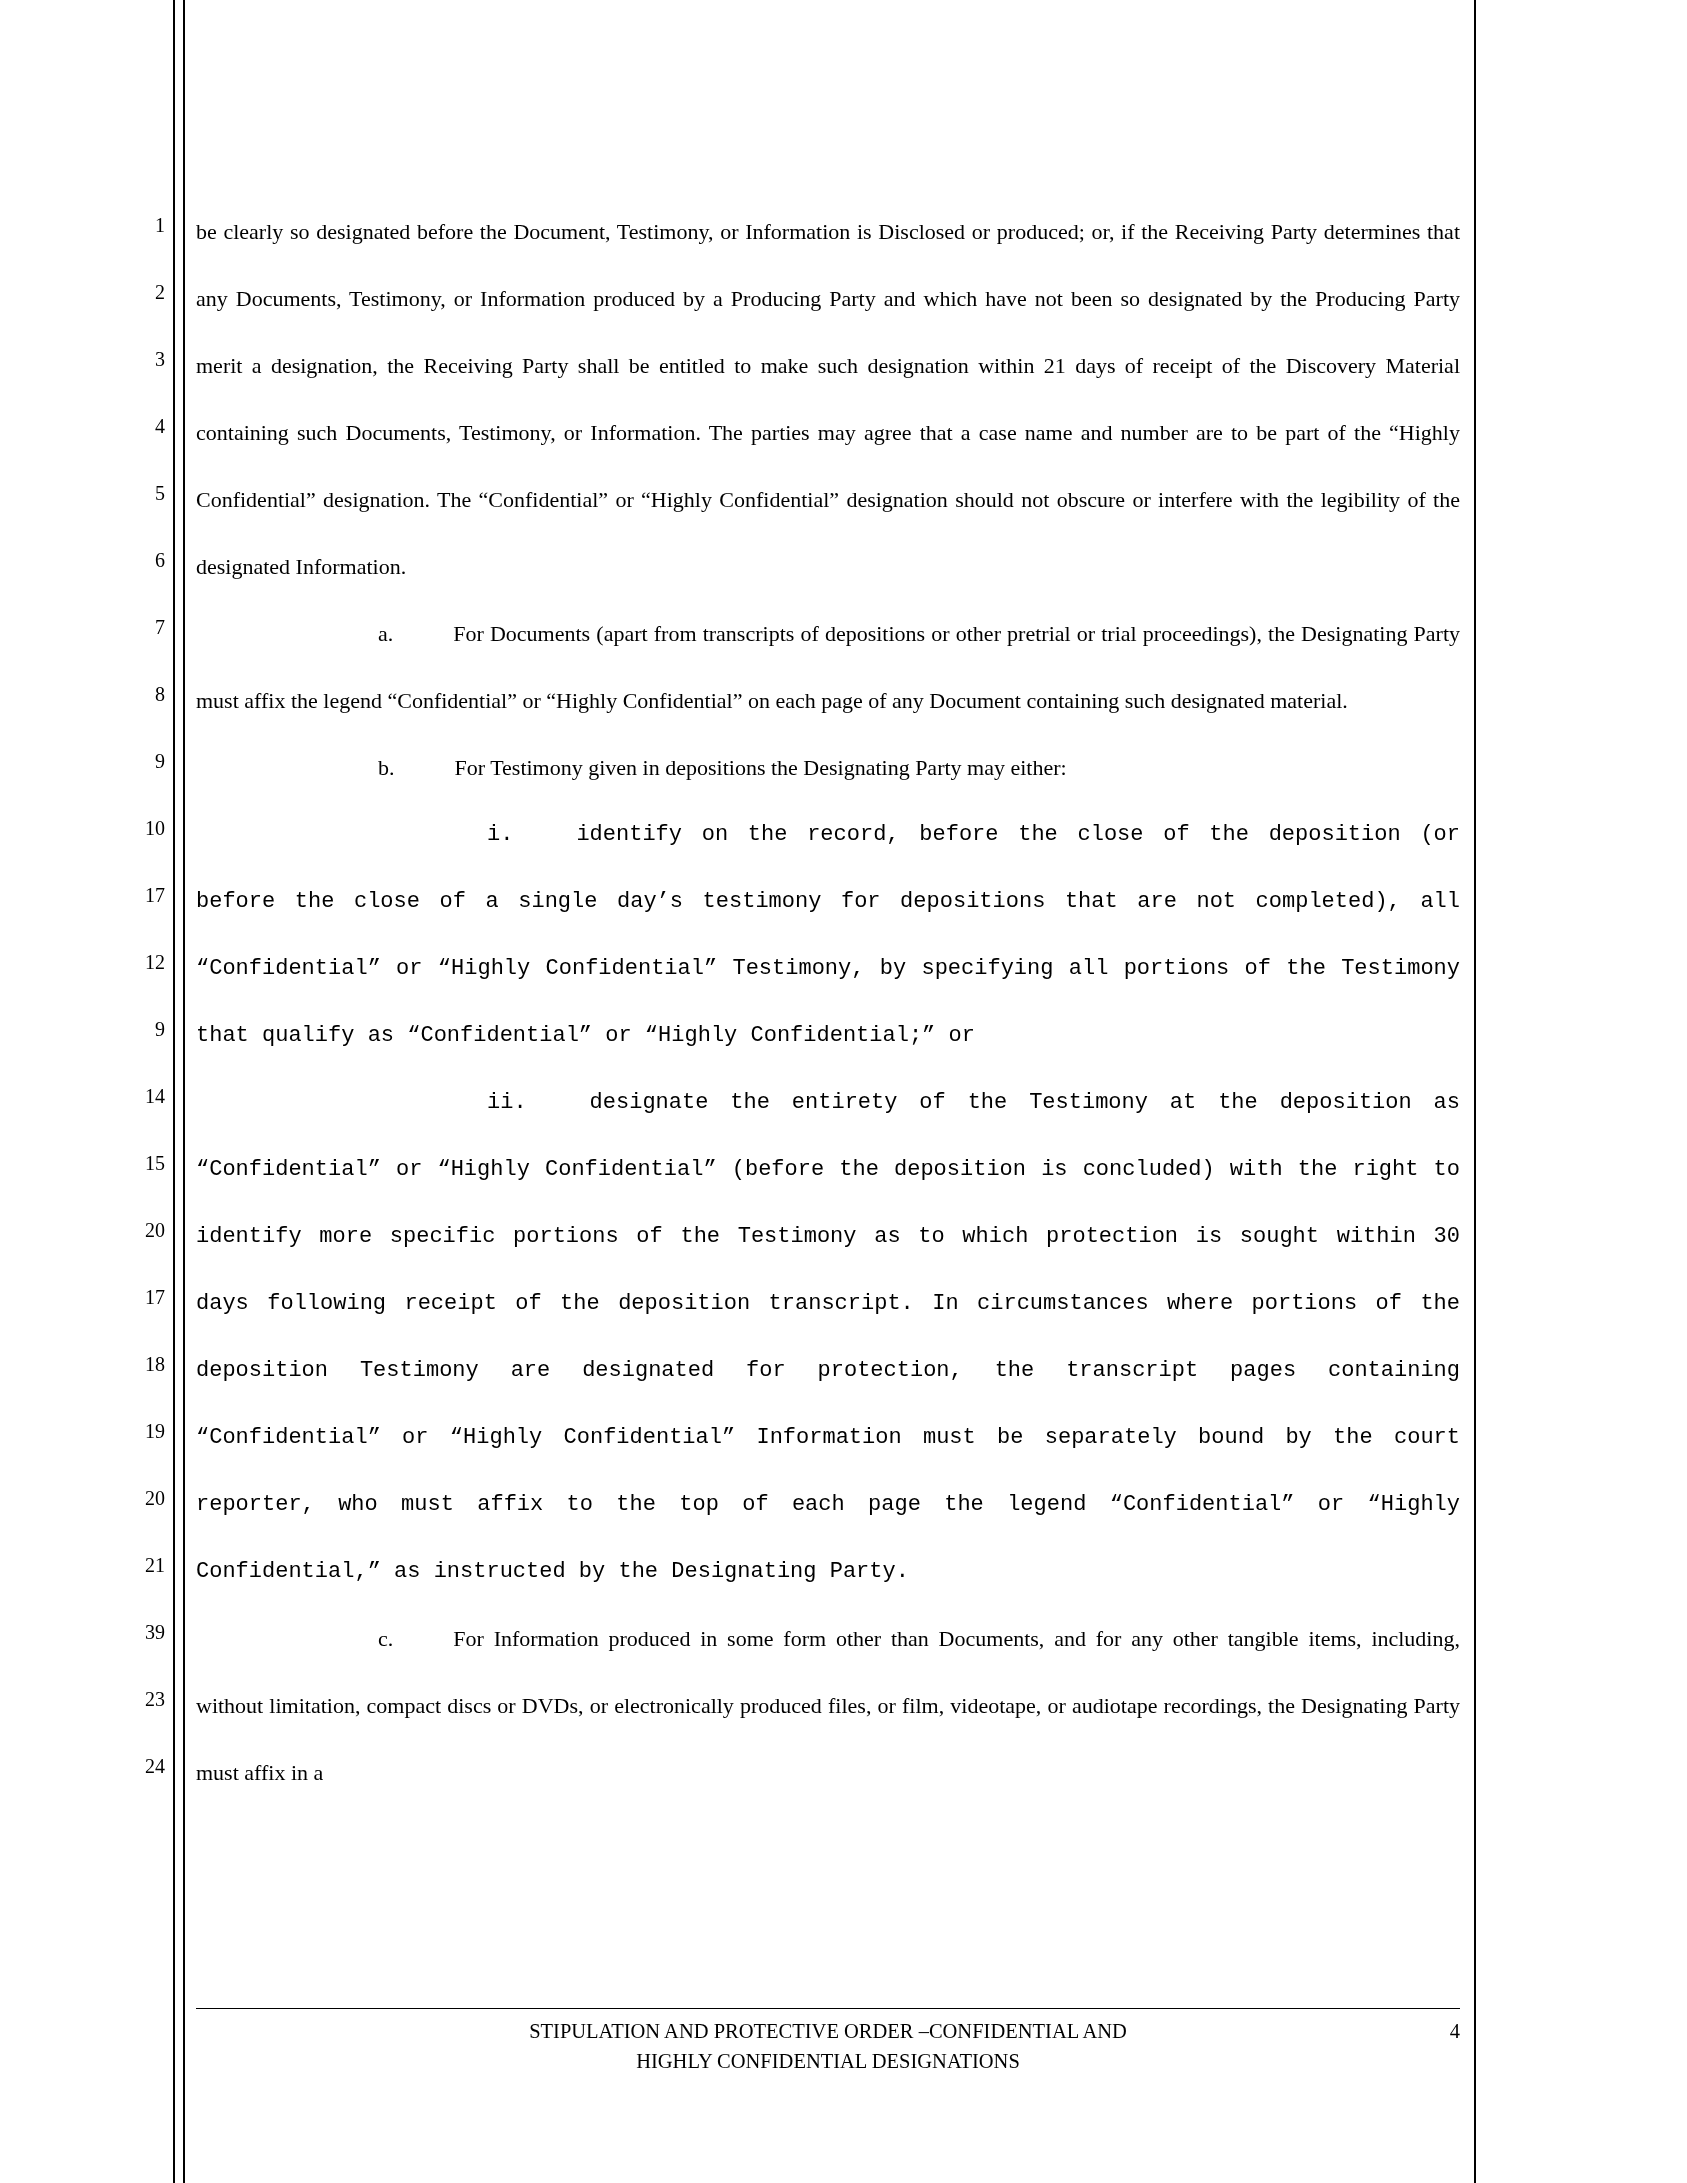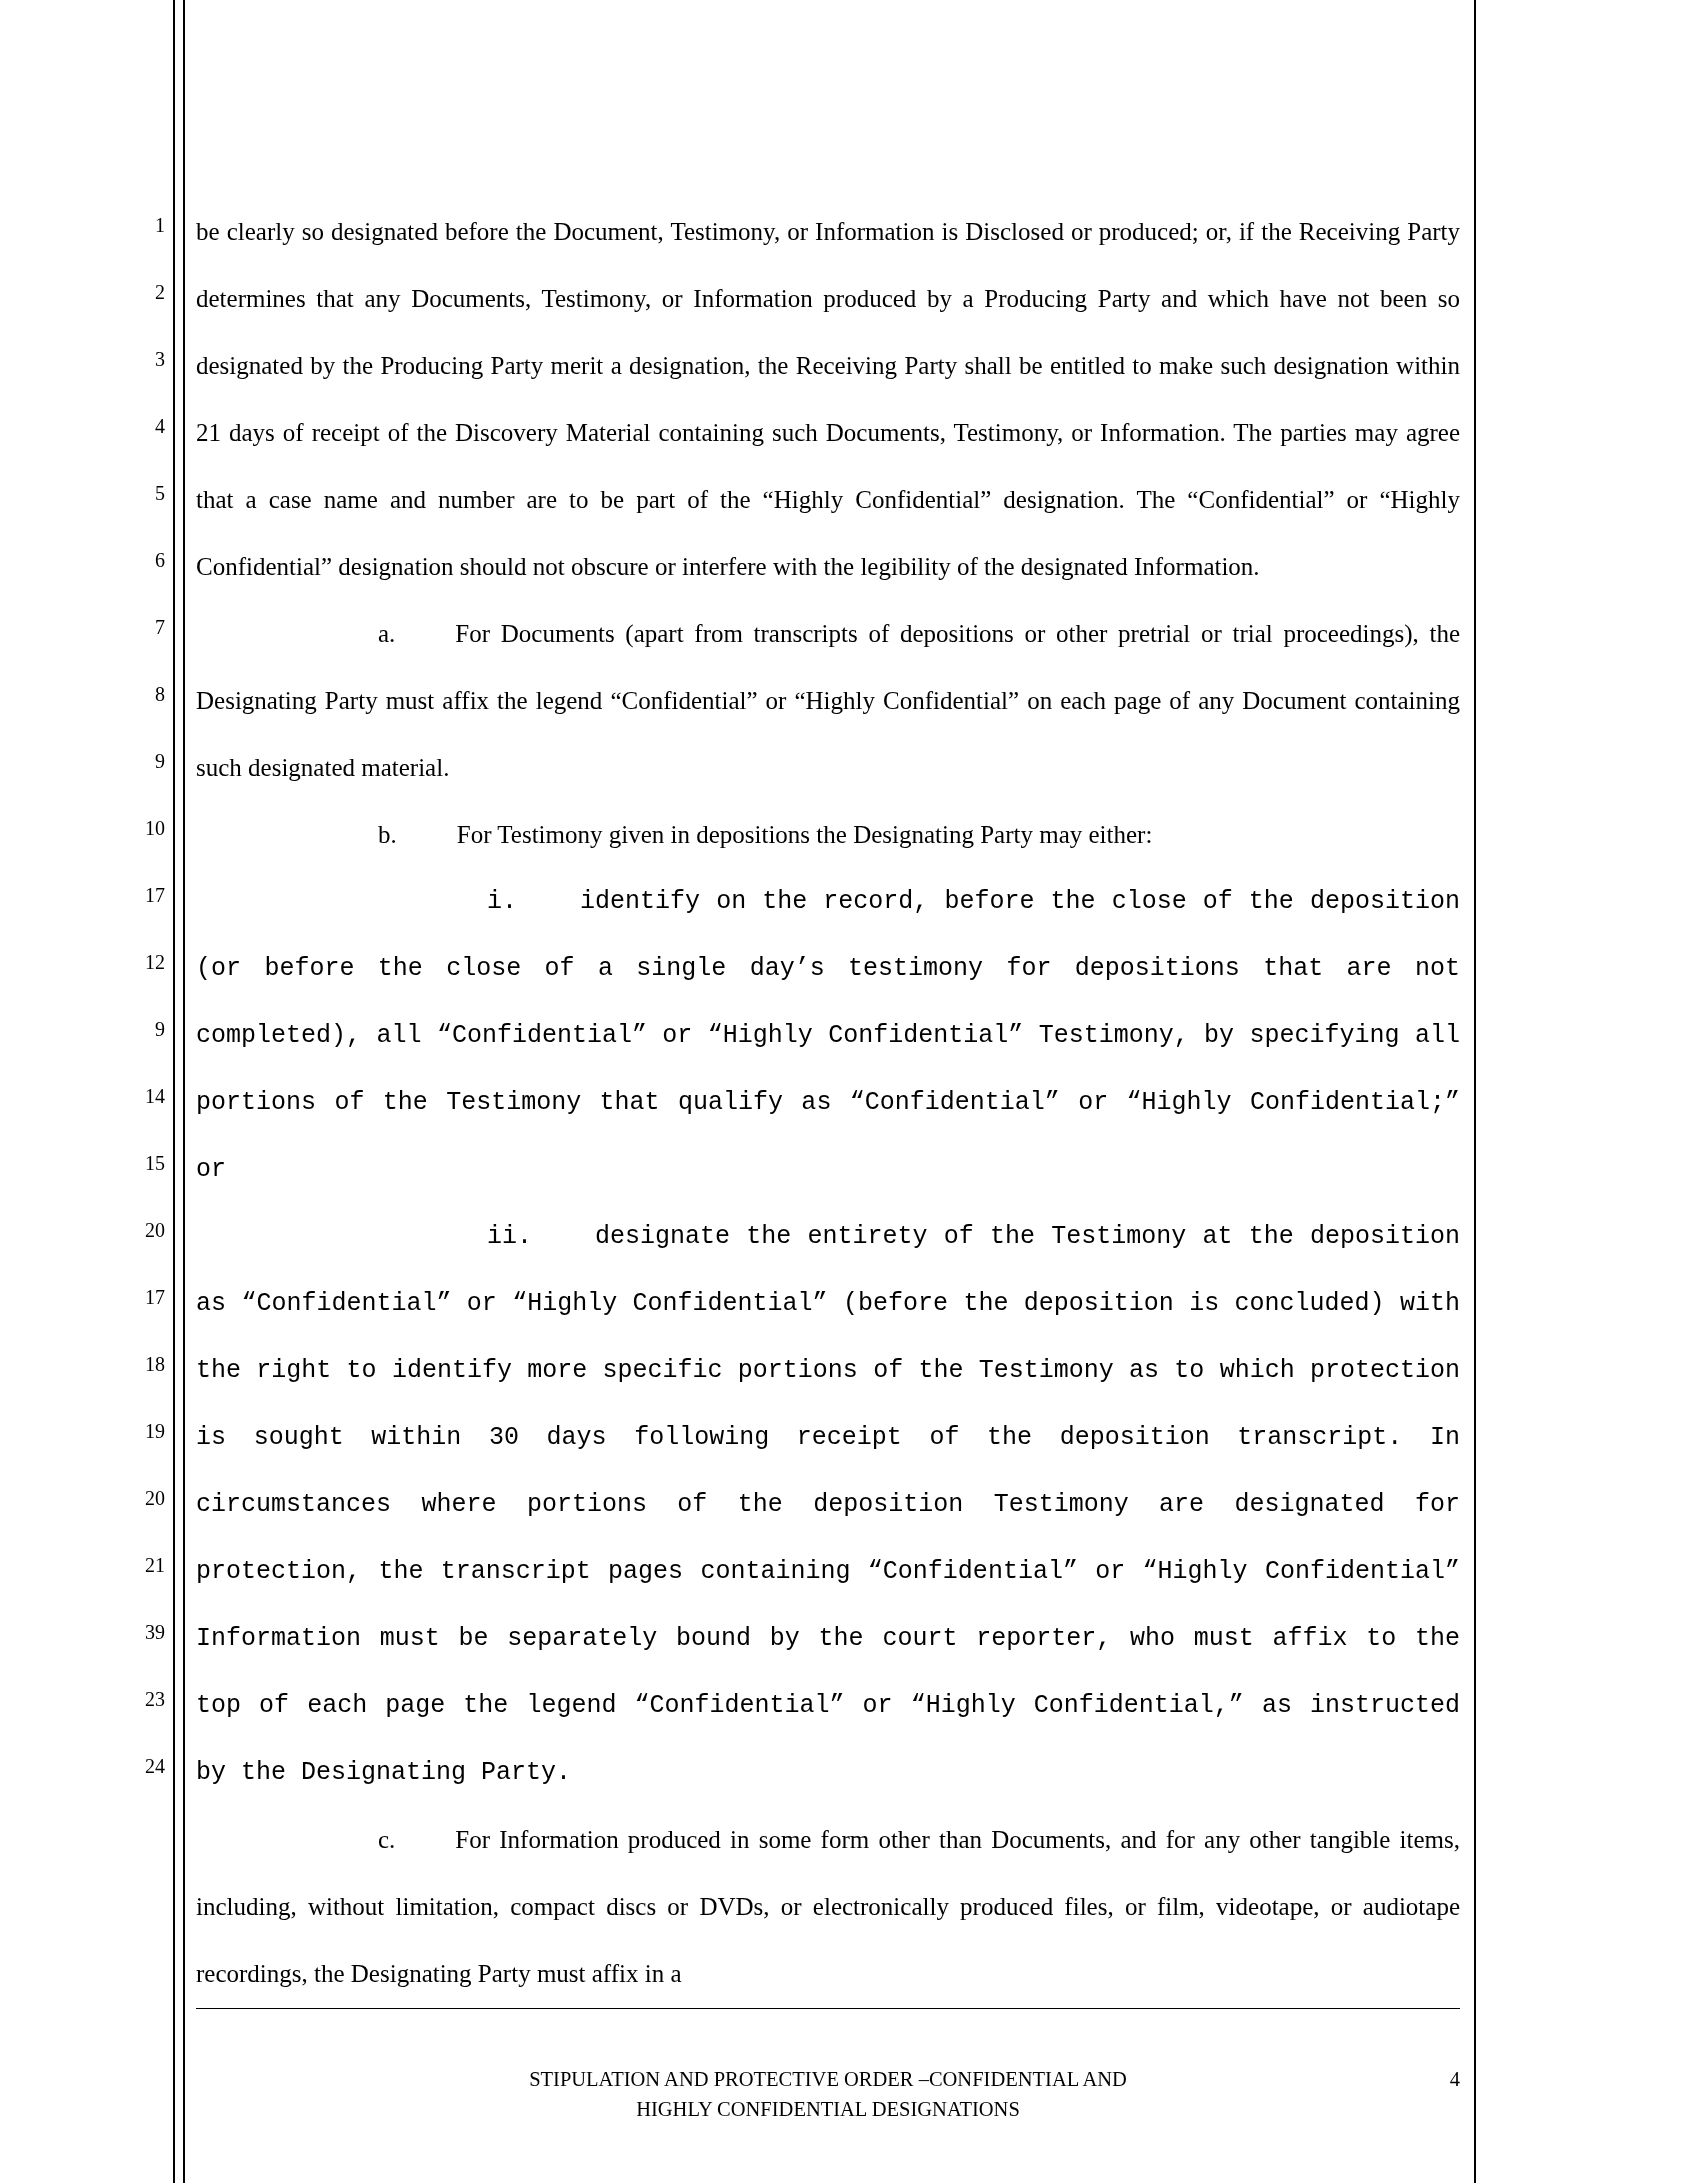--- a/index.html
+++ b/index.html
@@ -47,21 +47,21 @@
   .line-numbers div {
     height: 67px;
   }
 
   
   .body-text {
     position: absolute;
     left: 196px;
     top: 198px;
     width: 1264px;
-    font-size: 25px;
+    font-size: 22px;
     line-height: 67px;
     text-align: justify;
     color: #000;
   }
   .body-text p {
     margin: 0;
     text-align: justify;
     text-justify: inter-word;
   }
   .indent-a {
@@ -99,21 +99,20 @@
     line-height: 30px;
   }
   .footer-page {
     position: absolute;
     right: 0;
     top: 0;
     font-size: 20.5px;
   }
   .footer-inner {
     position: relative;
-    margin-top: 48px;
   }
 </style>
 </head>
 <body>
 
 <div class="page">
 
   <div class="rule rule-1"></div>
   <div class="rule rule-2"></div>
   <div class="rule rule-right"></div>

